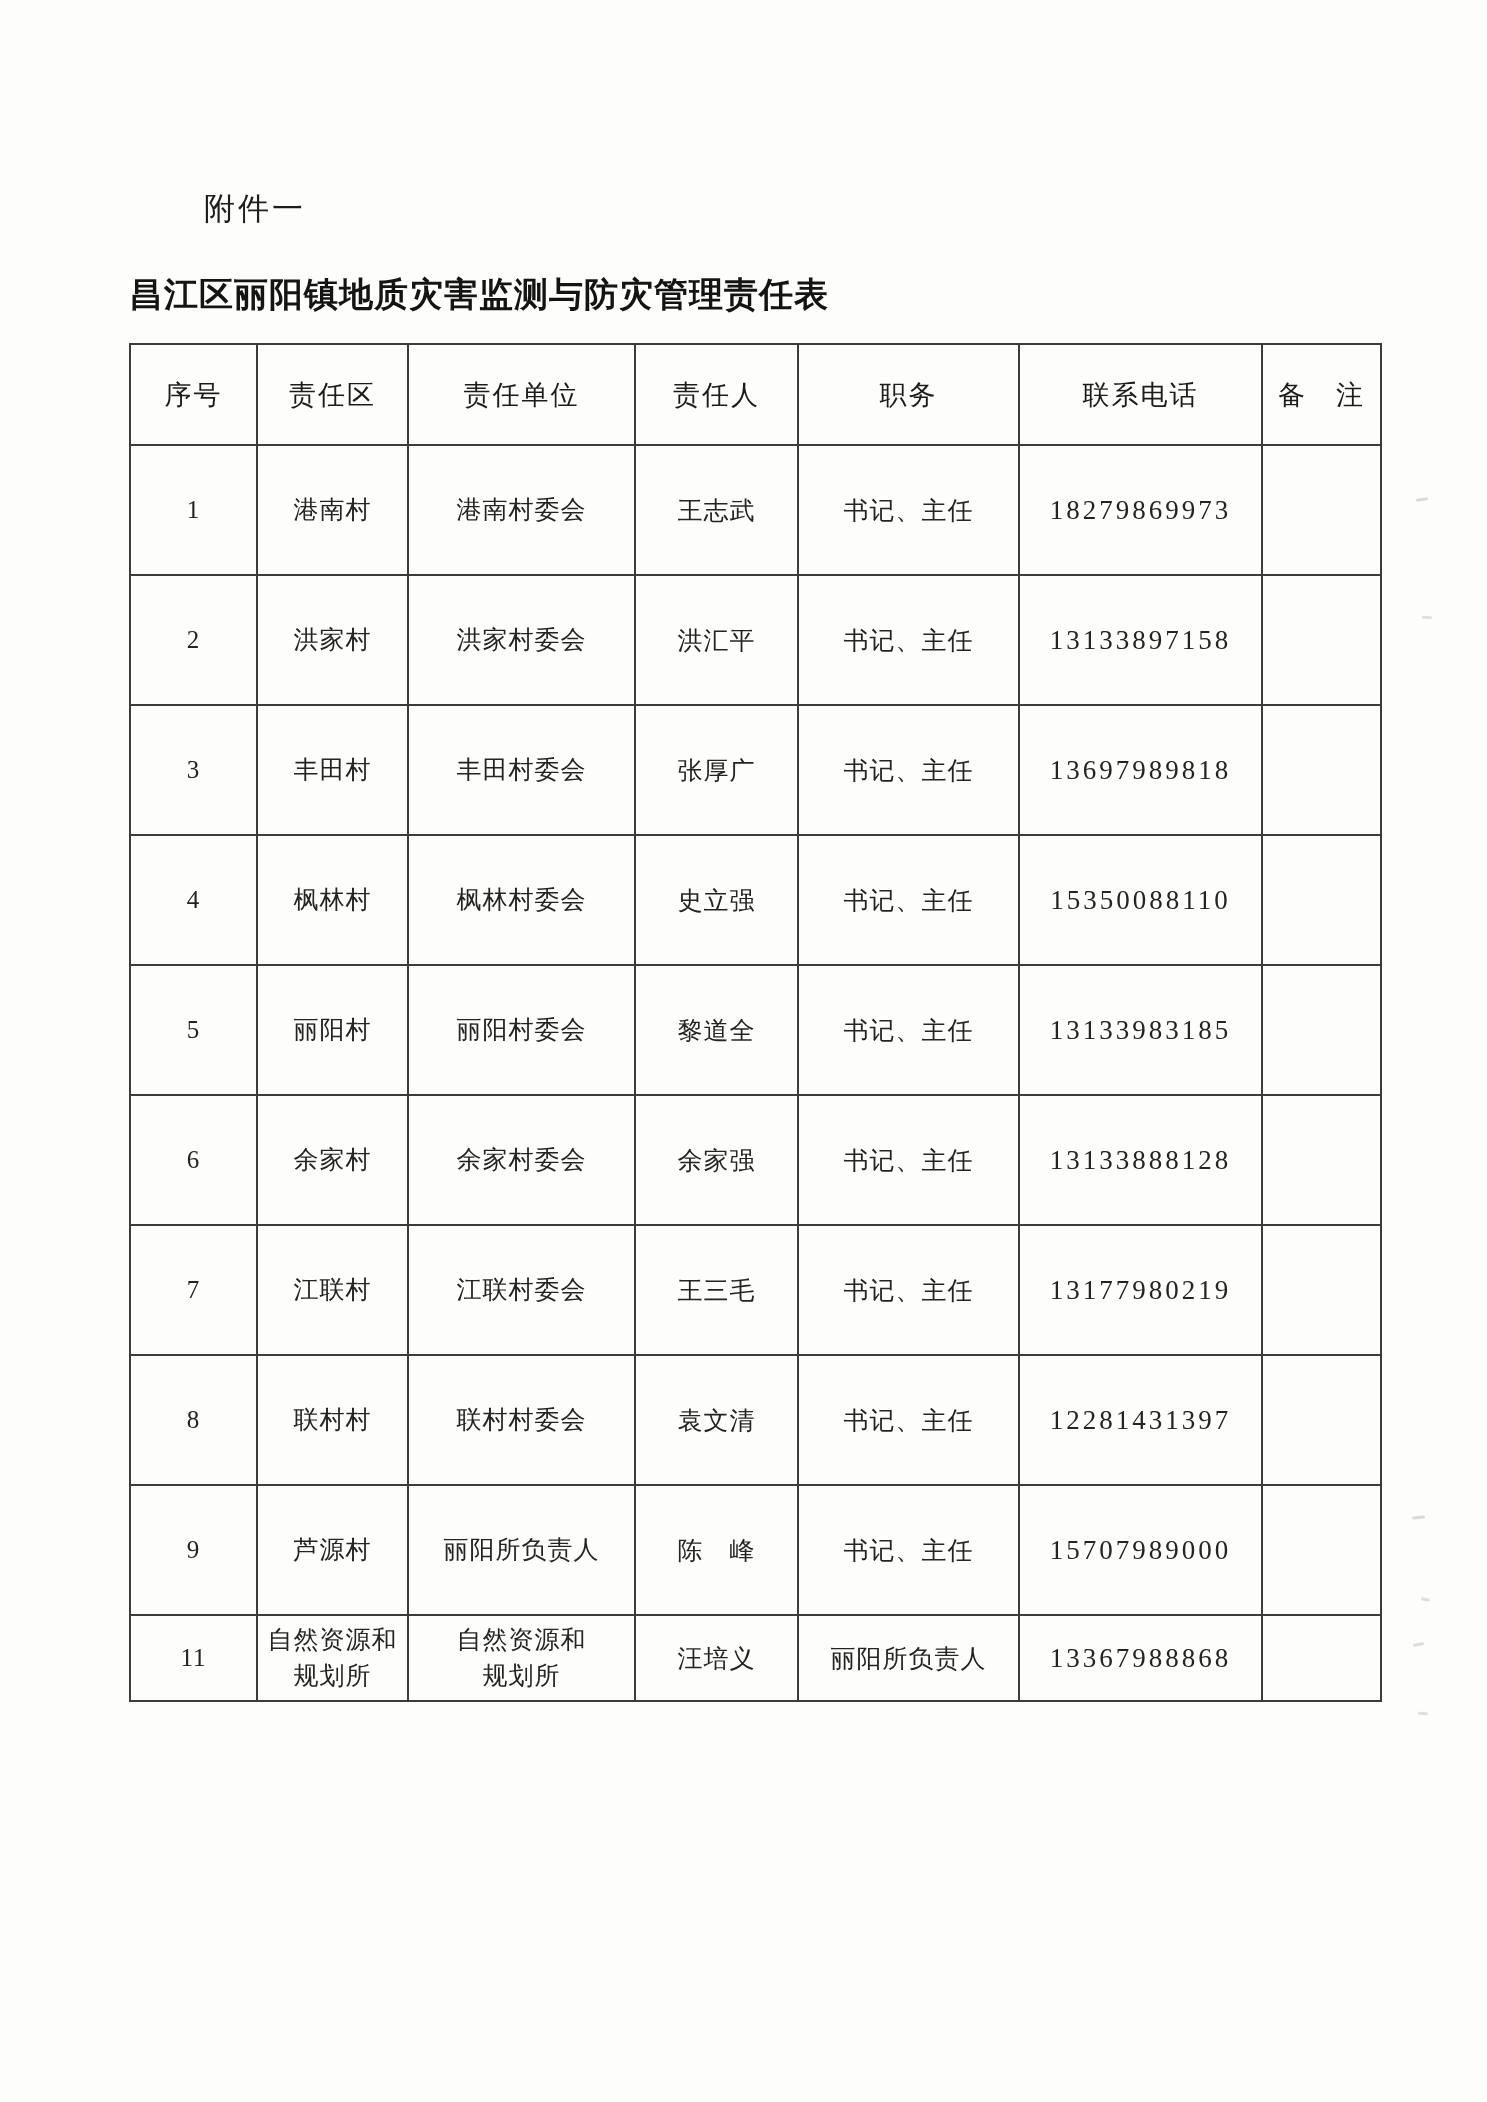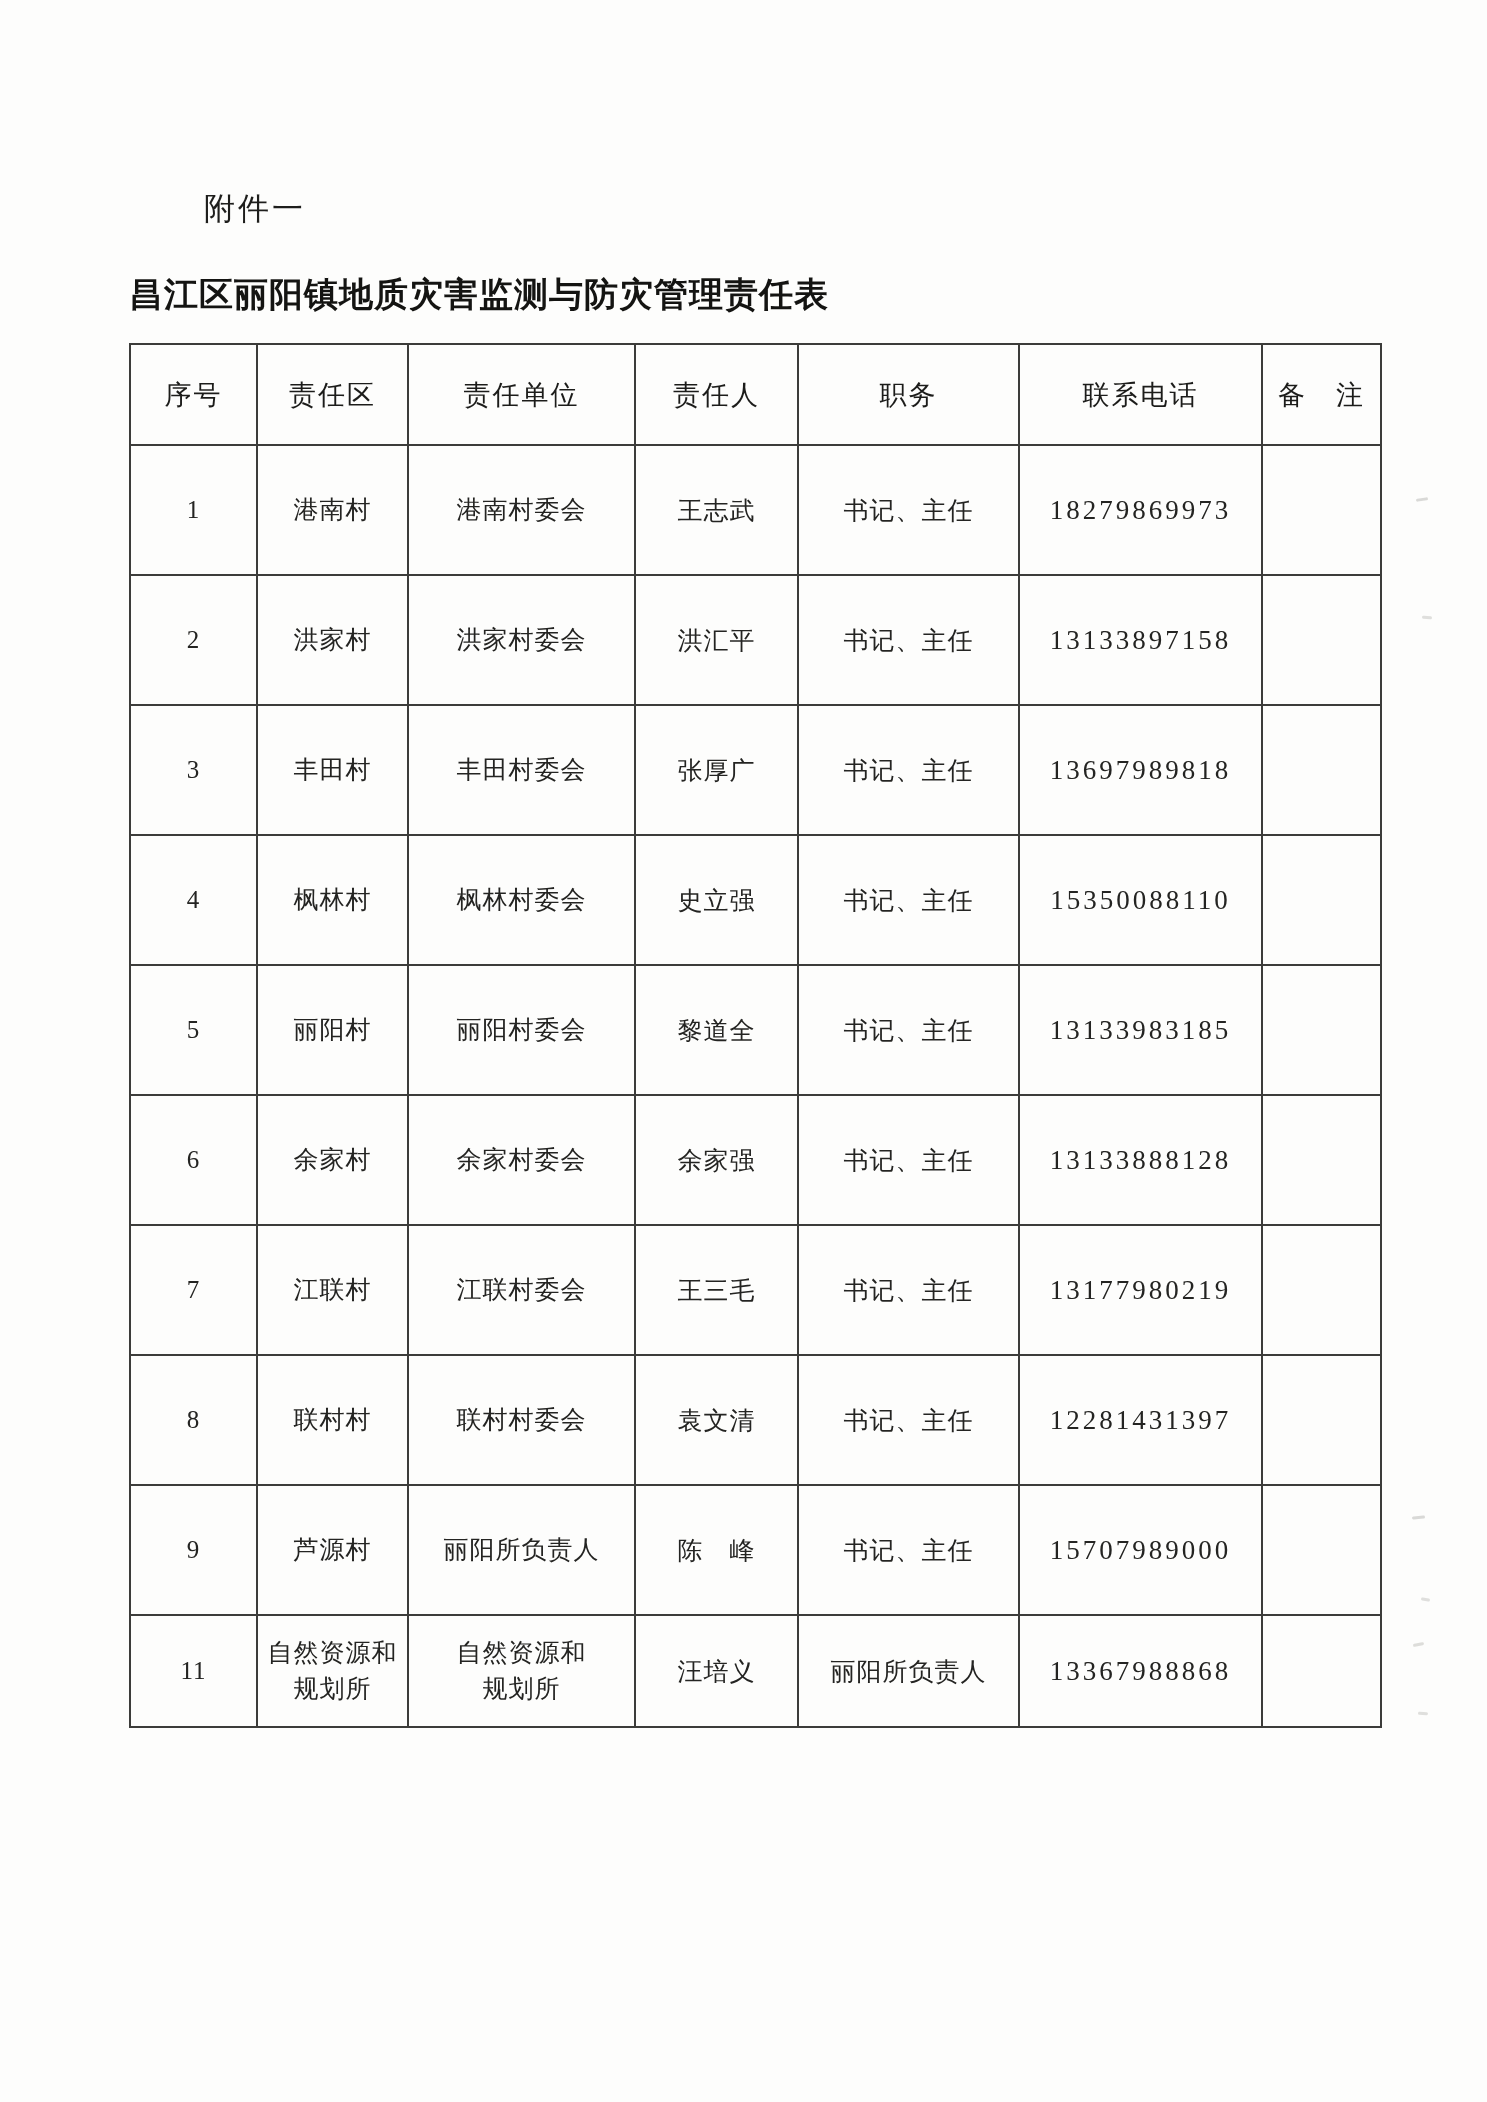--- a/index.html
+++ b/index.html
@@ -47,21 +47,21 @@
     border: 2px solid #3c3c3a;
     text-align: center;
     vertical-align: middle;
     font-weight: normal;
     padding: 0 4px;
     white-space: pre-line;
     overflow: hidden;
   }
   .resp-table thead tr { height: 101px; }
   .resp-table tbody tr { height: 130px; }
-  .resp-table tbody tr:last-child { height: 112px; }
+  .resp-table tbody tr:last-child { height: 86px; }
   .resp-table th {
     font-size: 27px;
     letter-spacing: 2px;
     color: #1c1c1a;
   }
   .resp-table td {
     font-size: 25px;
     letter-spacing: 1px;
     color: #242422;
   }

